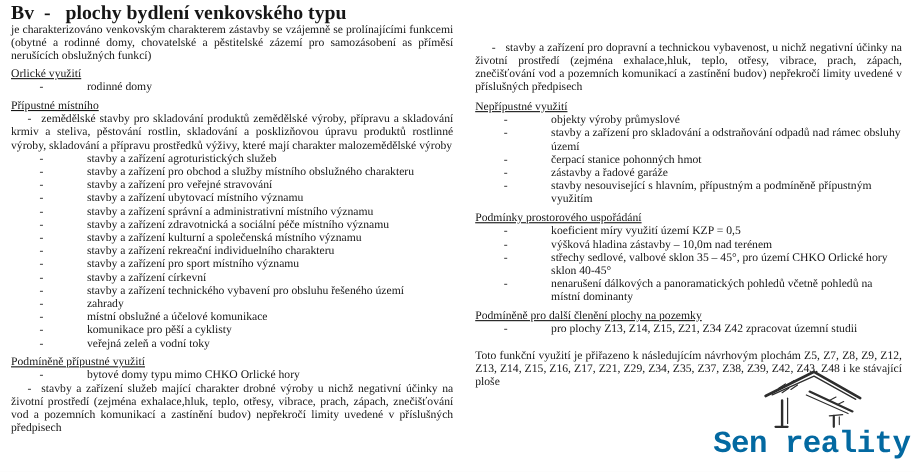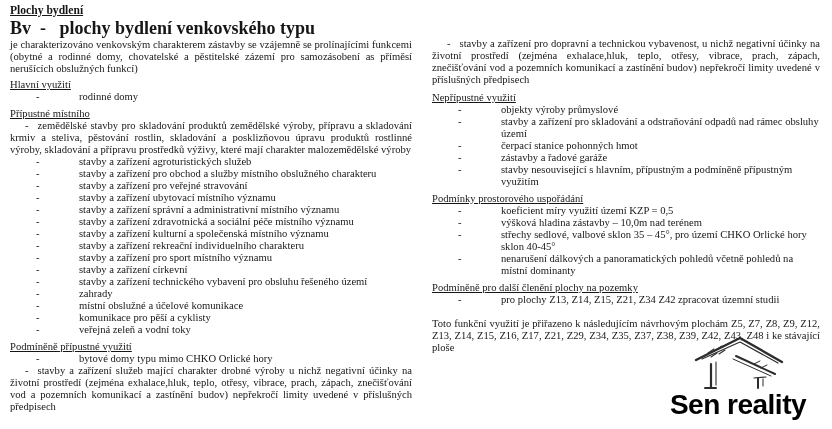--- a/index.html
+++ b/index.html
@@ -45,42 +45,41 @@
   .closing { text-align:justify; margin-top:12px; }
 
   
   .logo {
     position:absolute; left:648px; top:330px;
     width:180px; height:97px;
     text-align:center;
   }
   .logo-roof { display:block; margin:0 auto; }
   .logo-text {
-    font-family:Liberation Sans, sans-serif;
+    font-family:Liberation Mono, monospace;
     font-weight:bold;
     font-size:28px;
     line-height:30px;
     letter-spacing:-0.5px;
-    color:#000000;
+    color:#0369a1;
     white-space:nowrap;
     margin-top:-2px;
   }
 </style>
 </head>
 <body>
 
 <div class="page">
 
   <div class="col-left">
-    <div class="doc-title">Plochy bydlení</div>
     <div class="doc-subtitle">Bv -  plochy bydlení venkovského typu</div>
     <div class="intro">je charakterizováno venkovským charakterem zástavby se vzájemně se prolínajícími funkcemi (obytné a rodinné domy, chovatelské a pěstitelské zázemí pro samozásobení as příměsí nerušících obslužných funkcí)</div>
 
     <div class="section">
-      <div class="section-heading">Hlavní využití</div>
+      <div class="section-heading">Orlické využití</div>
       <div>
           <div class="bullet">
             <span class="dash">-</span>
             <span class="bullet-text">rodinné domy</span>
           </div>
         </div>
     </div>
 
     <div class="section">
       <div class="section-heading">Přípustné místního</div>

